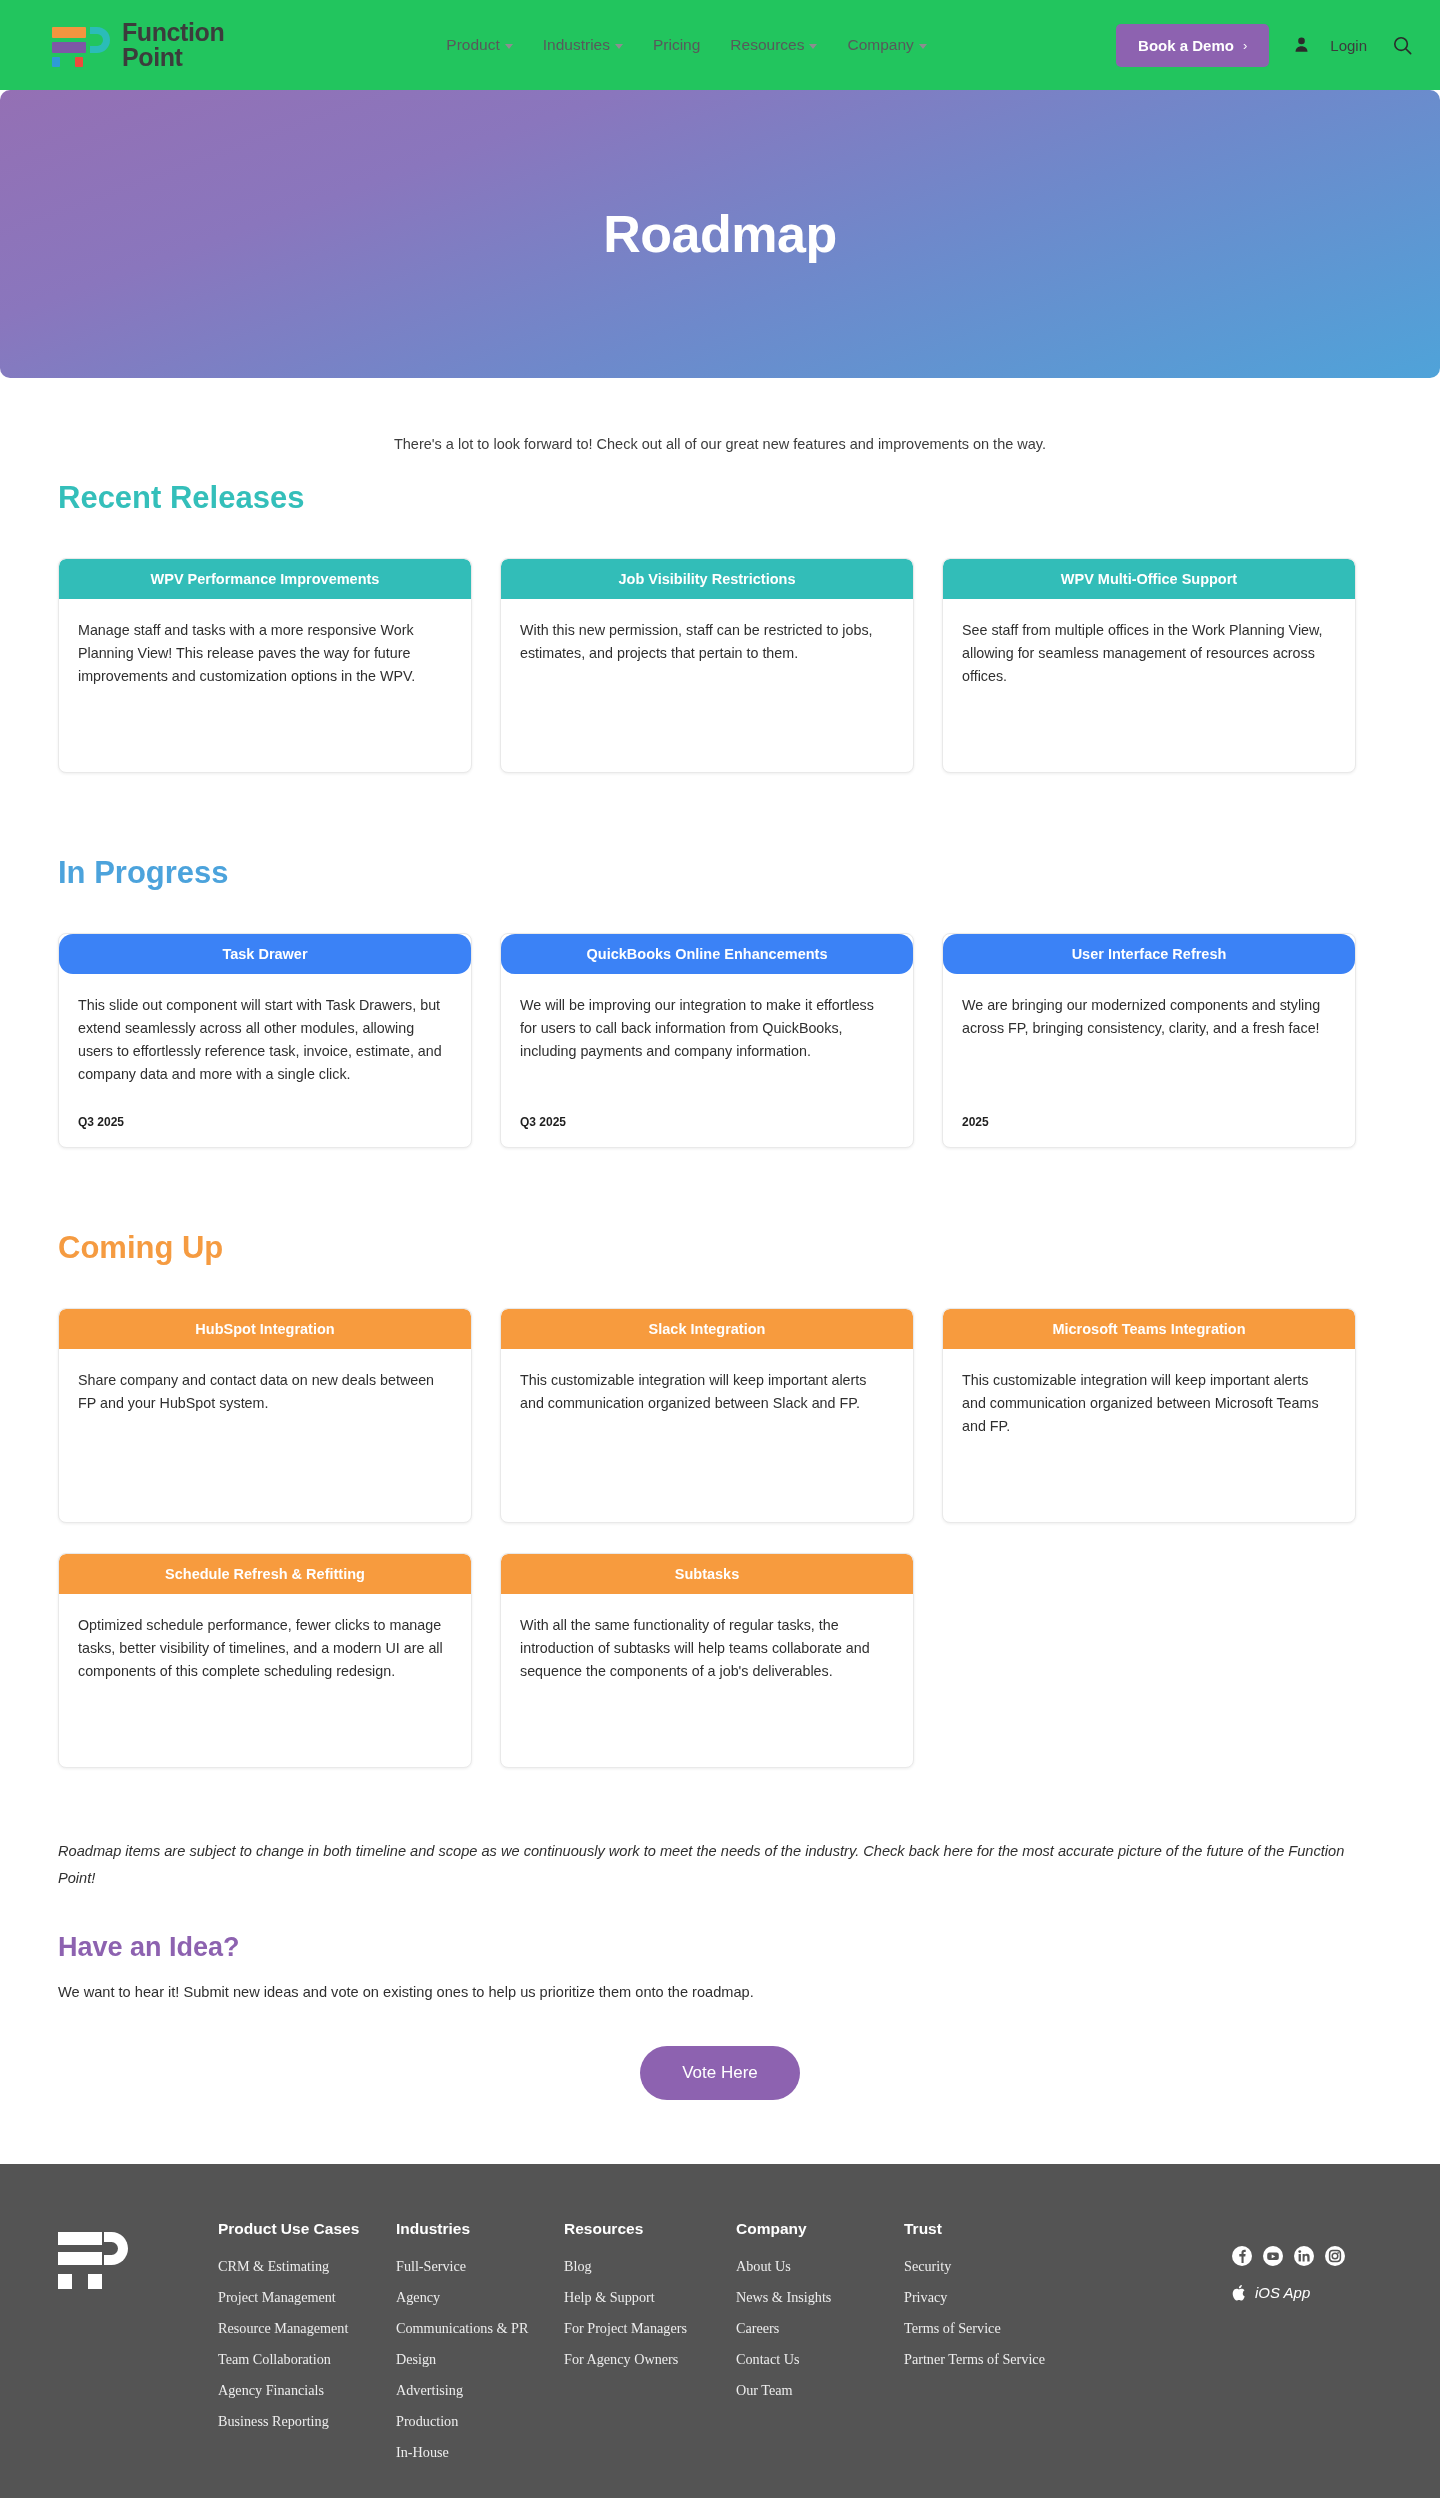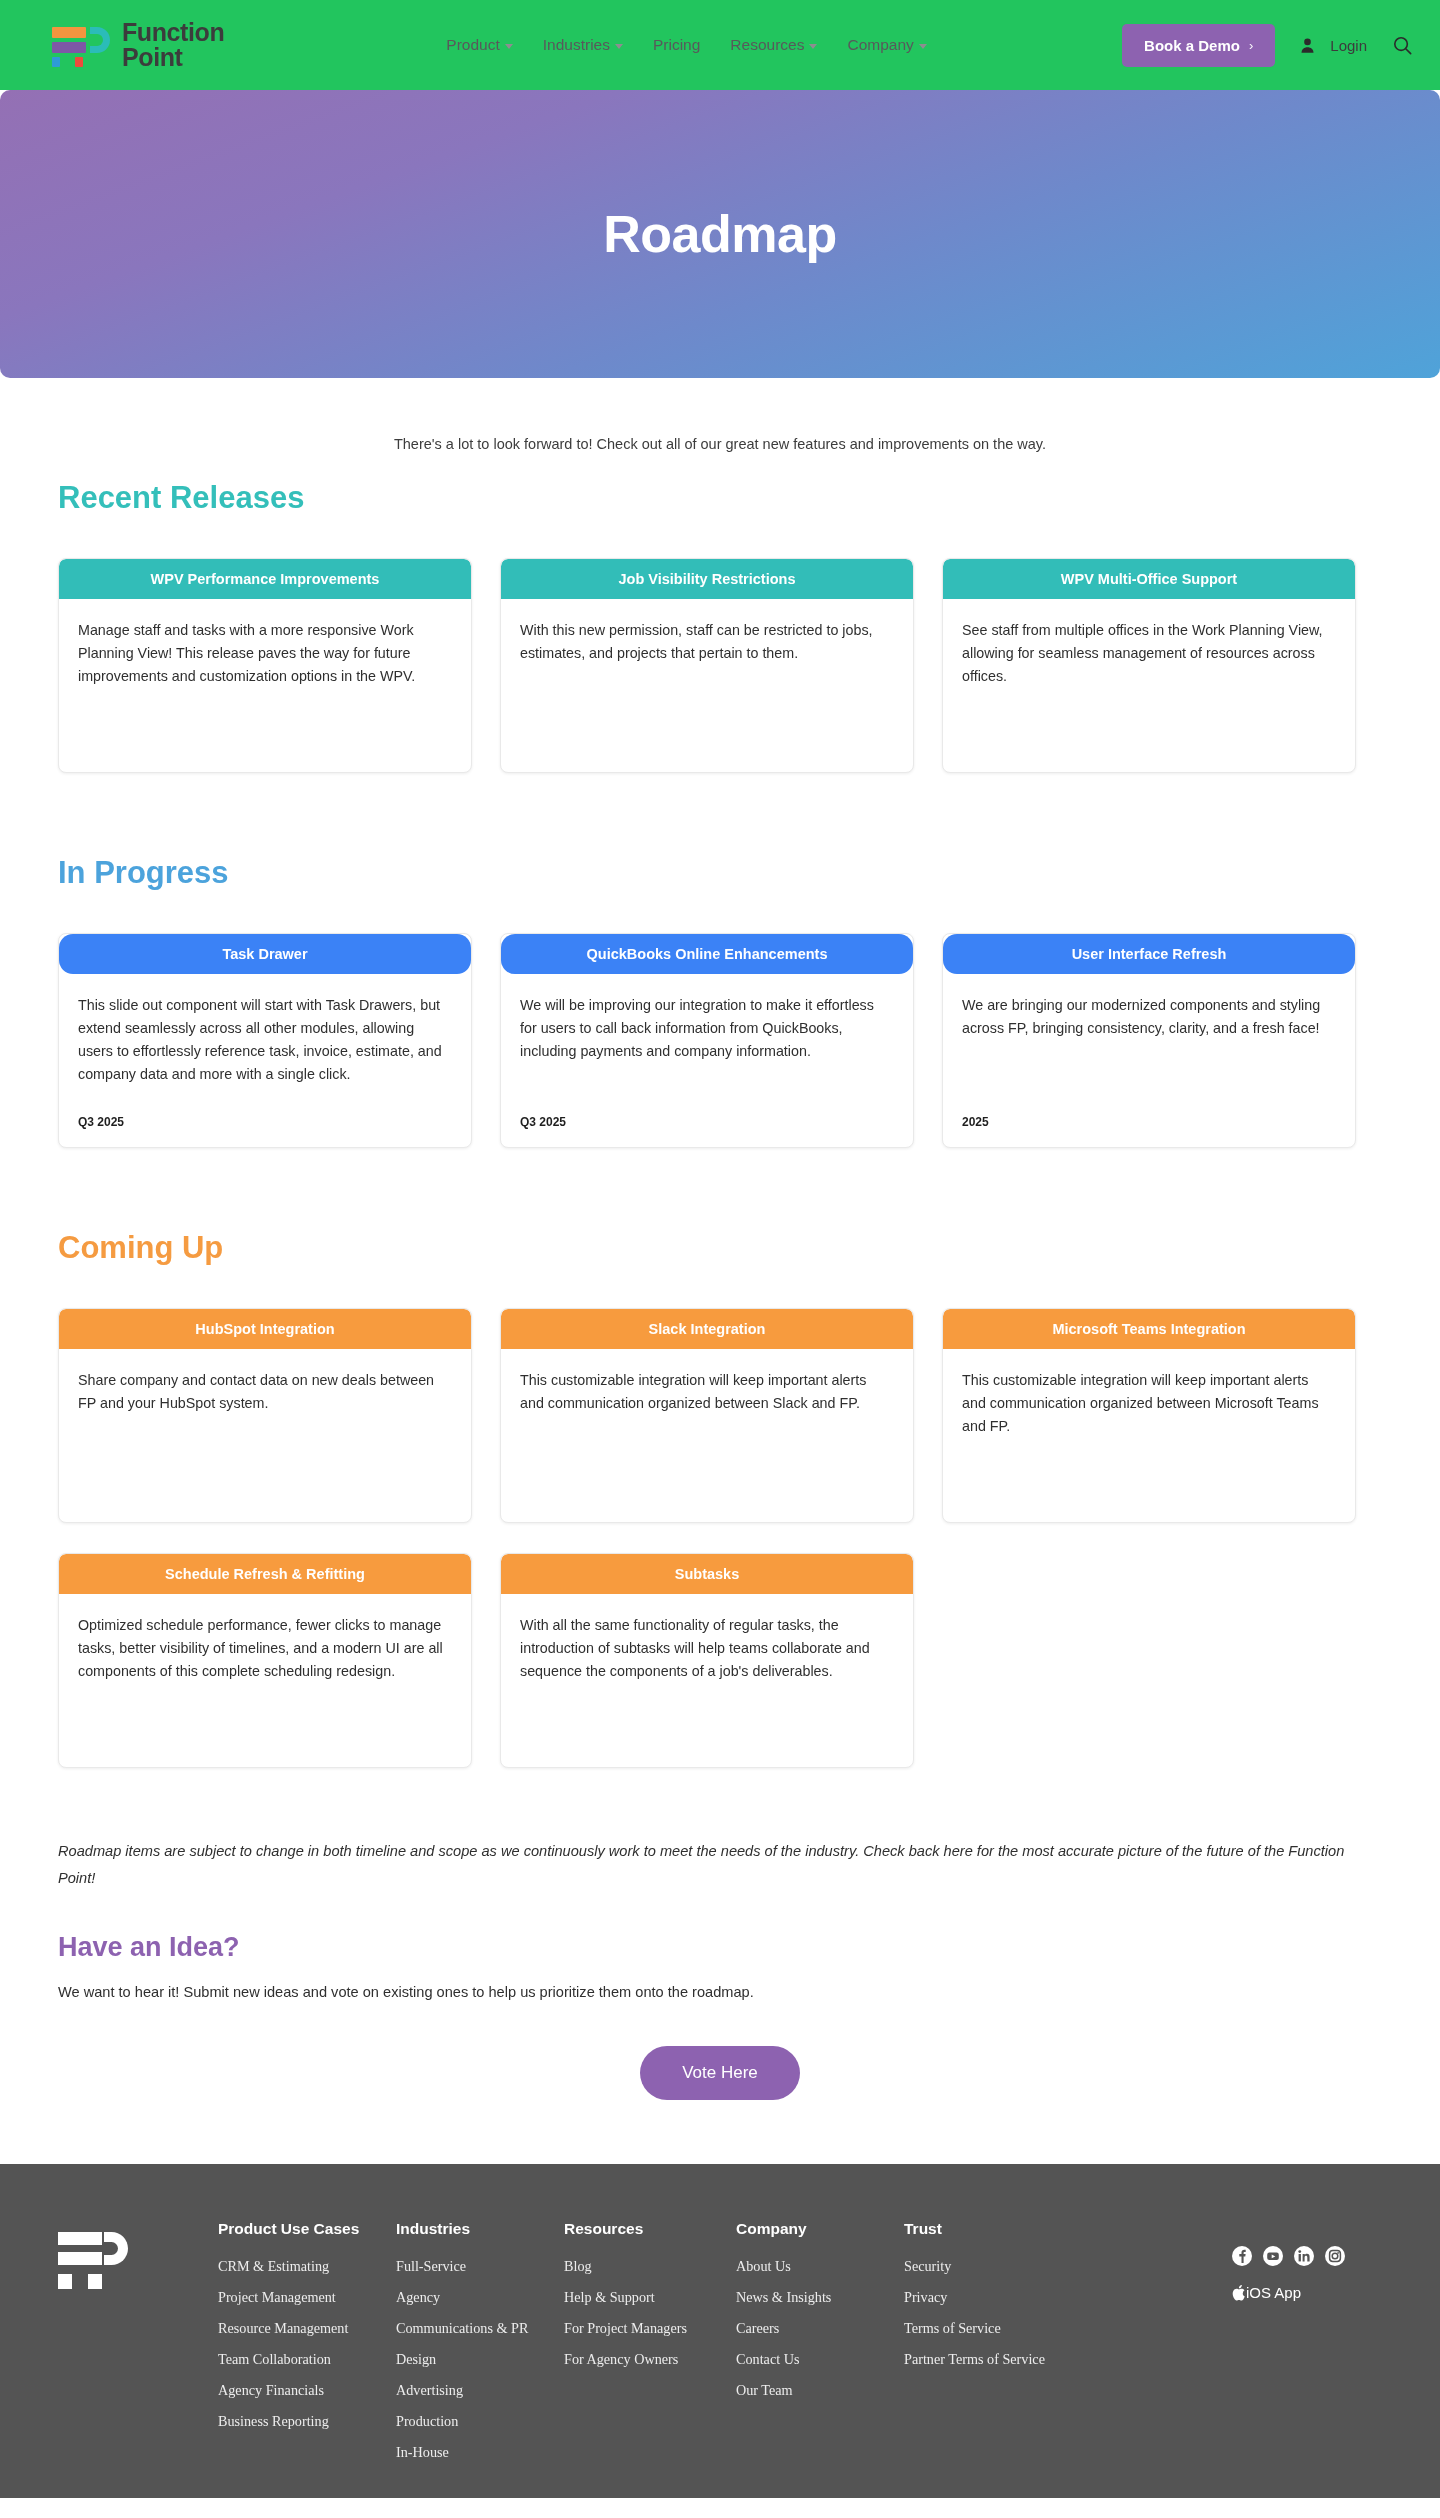--- a/index.html
+++ b/index.html
@@ -89,21 +89,21 @@
     font-weight: 600;
     padding: 13px 22px;
     cursor: pointer;
     display: flex;
     align-items: center;
     gap: 9px;
     font-family: "Liberation Sans", sans-serif;
   }
   .demo-btn .chev { font-size: 13px; font-weight: 400; opacity: .95; }
   .login {
-    display: flex; align-items: center; gap: 16px;
+    display: flex; align-items: flex-start; gap: 22px;
     font-size: 15px; color: #3C3C3C; cursor: pointer;
   }
   .person-icon { width: 13px; height: 15px; display:block; }
   .search-icon { width: 19px; height: 19px; cursor: pointer; display:block;}
 
   
   .hero {
     height: 288px;
     background: linear-gradient(160deg, #9470B4 0%, #8A76BD 28%, #6E89CB 60%, #4FA3D9 100%);
     display: flex;
@@ -259,21 +259,21 @@
     font-family: "Liberation Serif", serif;
     font-size: 14.2px;
     color: #EDEDED;
     text-decoration: none;
     margin-bottom: 14px;
     cursor: pointer;
   }
   .fsocial { padding-top: 26px; width: 150px; }
   .soc-row { display: flex; gap: 11px; margin-bottom: 18px; }
   .soc { width: 20px; height: 20px; display:block; cursor:pointer;}
-  .ios-row { display: flex; align-items: center; cursor: pointer; }
+  .ios-row { display: flex; align-items: center; gap: 9px; cursor: pointer; font-style: italic; }
   .apple-icon { width: 14px; height: 17px; display:block;}
   .ios-label { font-size: 15px; color: #fff; }
 
   .copyright {
     background: #fff;
     padding: 18px 58px 22px;
     font-size: 11.5px;
     color: #4a4a4a;
   }
 </style>

